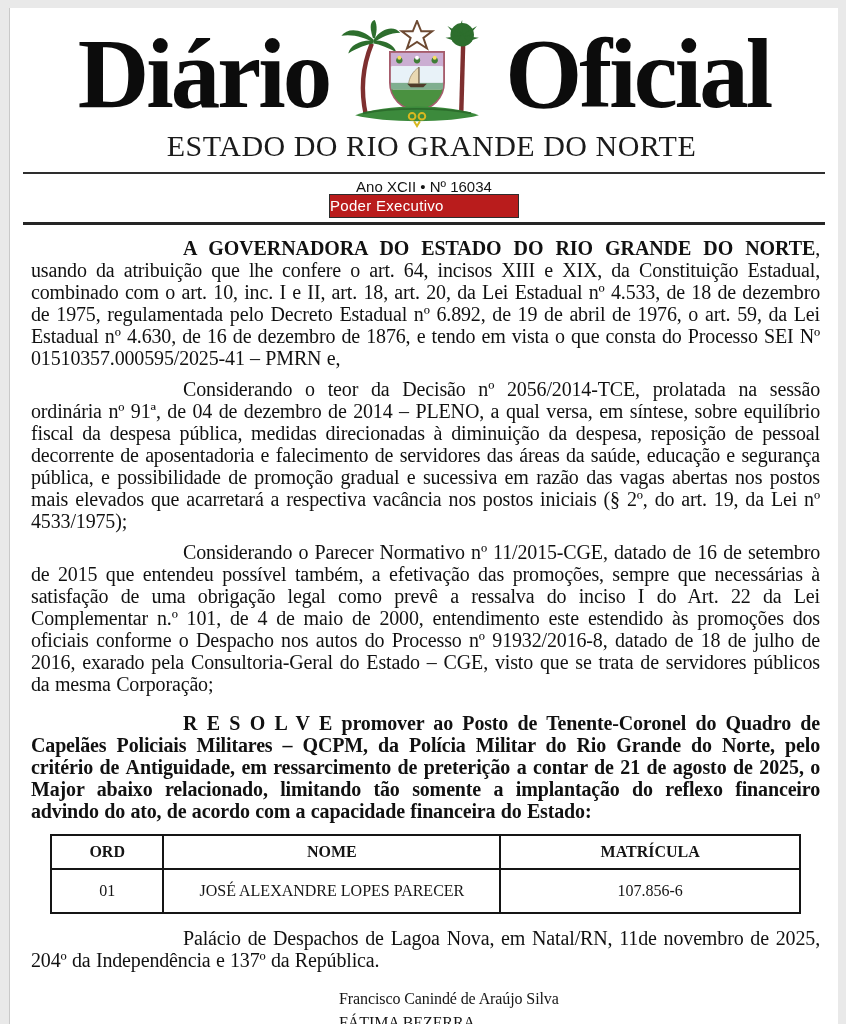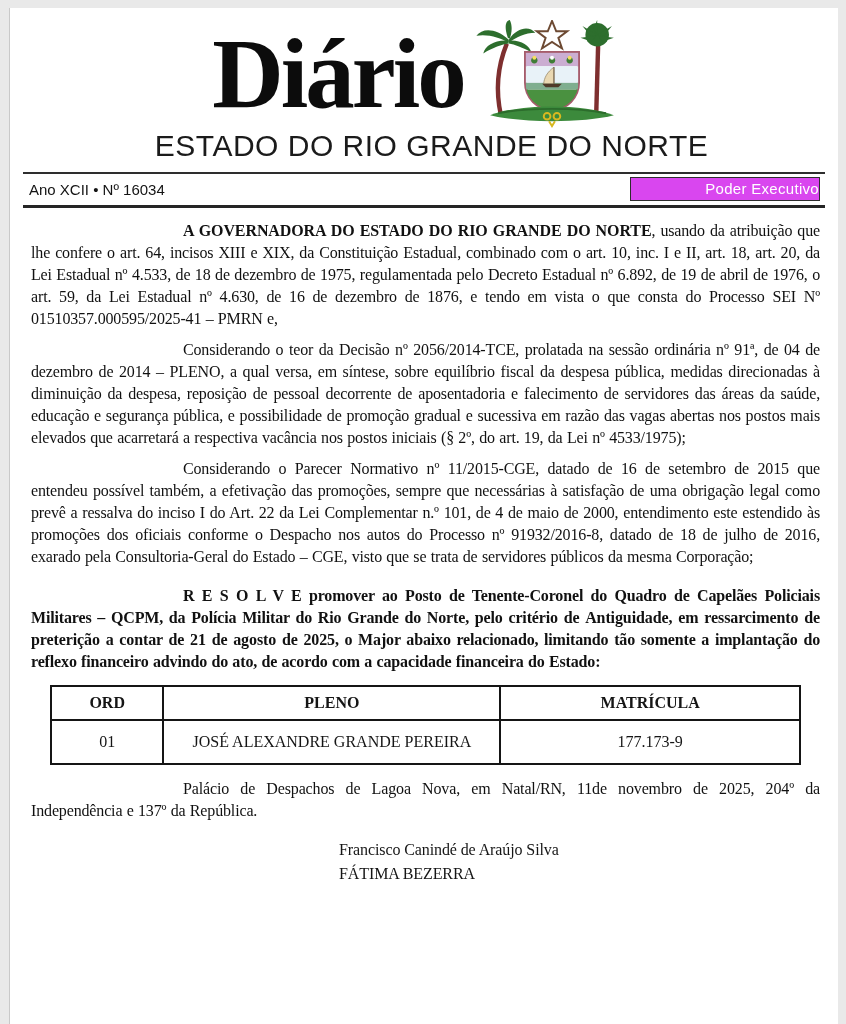--- a/index.html
+++ b/index.html
@@ -19,40 +19,40 @@
     display:flex; align-items:center; justify-content:center;
     gap:4px; height:104px;
   }
   .mast-title {
     font-family:"Liberation Serif", serif; font-weight:bold;
     font-size:99px; line-height:0.9; letter-spacing:-3px; color:#0c0c0c;
     white-space:nowrap;
   }
   .emblem { width:168px; height:110px; flex:0 0 auto; margin-top:2px; }
   .subtitle {
-    font-family:Liberation Sans, sans-serif; font-size:30px;
+    font-family:Liberation Serif, serif; font-size:30px;
     letter-spacing:0.5px; color:#1b1b1b; margin-top:3px; white-space:nowrap;margin-left:15px;
   }
   
   .info-bar {
     margin:9px 13px 0 13px;
     border-top:2px solid #2e2e2e; border-bottom:3px solid #252525;
     padding:4px 6px 5px 6px;
     display:flex; align-items:center; justify-content:space-between;
-    font-family:"Liberation Sans", sans-serif; font-size:15px; color:#141414;
+    font-family:"Liberation Sans", sans-serif; font-size:15px; color:#141414;flex-direction:column;
   }
   .branch-badge {
-    background:#d946ef; color:#ffffff; width:188px; text-align:right;
+    background:#b91c1c; color:#ffffff; width:188px; text-align:left;
     padding:2px 0 3px 0; font-size:15px; letter-spacing:0.3px;
     box-shadow:0 0 0 1px #2d2d2d;
   }
   
   .doc-body { padding:12px 18px 0 21px; }
   .para {
-    font-size:16px; line-height:22px; text-align:justify;
+    font-size:20px; line-height:22px; text-align:justify;
     text-indent:152px; letter-spacing:-0.15px; word-spacing:0.5px;
     margin-bottom:9px; color:#111;
   }
   .para b { letter-spacing:-0.1px; }
   .para.resolve { margin-top:17px;font-weight:bold; }
   
   .promo-table {
     width:calc(100% - 38px); margin:12px auto 13px auto;
     border-collapse:collapse; table-layout:fixed;
   }
@@ -132,20 +132,21 @@
 
             <path d="M22 97 C 52 85 118 85 148 97 C 118 105 52 105 22 97 Z" fill="#3c8a3c"></path>
             <path d="M30 95 C 60 89 110 89 140 95" stroke="#2c6c2c" stroke-width="2" fill="none"></path>
 
             <circle cx="80" cy="98" r="3.4" fill="none" stroke="#d8b820" stroke-width="2"></circle>
             <circle cx="90" cy="98" r="3.4" fill="none" stroke="#d8b820" stroke-width="2"></circle>
             <path d="M82 103 L85 108 L88 103" fill="none" stroke="#d8b820" stroke-width="2"></path>
           </svg>
         </span>
 
+        <span class="mast-title">Oficial</span>
       </div>
       <div class="subtitle">ESTADO DO RIO GRANDE DO NORTE</div>
     </header>
 
     <div class="info-bar">
       <span>Ano XCII • Nº 16034</span>
       <span class="branch-badge">Poder Executivo</span>
     </div>
 
     <main class="doc-body">
@@ -156,29 +157,29 @@
 
       <p class="para">Considerando o Parecer Normativo nº 11/2015-CGE, datado de 16 de setembro de 2015 que entendeu possível também, a efetivação das promoções, sempre que necessárias à satisfação de uma obrigação legal como prevê a ressalva do inciso I do Art. 22 da Lei Complementar n.º 101, de 4 de maio de 2000, entendimento este estendido às promoções dos oficiais conforme o Despacho nos autos do Processo nº 91932/2016-8, datado de 18 de julho de 2016, exarado pela Consultoria-Geral do Estado – CGE, visto que se trata de servidores públicos da mesma Corporação;</p>
 
 
       <p class="para resolve"><b>R E S O L V E</b><span> promover ao Posto de Tenente-Coronel do Quadro de Capelães Policiais Militares – QCPM, da Polícia Militar do Rio Grande do Norte, pelo critério de </span><b>Antiguidade, em ressarcimento de preterição a contar de 21 de agosto de 2025</b><span>, o Major abaixo relacionado, limitando tão somente a implantação do reflexo financeiro advindo do ato, de acordo com a capacidade financeira do Estado:</span></p>
 
       <table class="promo-table">
         <thead>
           <tr>
             <th class="col-ord">ORD</th>
-            <th class="col-nome">PLENO</th>
+            <th class="col-nome">NOME</th>
             <th class="col-matr">MATRÍCULA</th>
           </tr>
         </thead>
         <tbody>
           <tr>
             <td>01</td>
-            <td>JOSÉ ALEXANDRE GRANDE PEREIRA</td>
-            <td>177.173-9</td>
+            <td>JOSÉ ALEXANDRE LOPES PARECER</td>
+            <td>107.856-6</td>
           </tr>
         </tbody>
       </table>
 
       <p class="para closing">Palácio de Despachos de Lagoa Nova, em Natal/RN, 11de novembro de 2025, 204º da Independência e 137º da República.</p>
 
       <div class="signatures">
         <div>Francisco Canindé de Araújo Silva</div>
         <div>FÁTIMA BEZERRA</div>
       </div>

